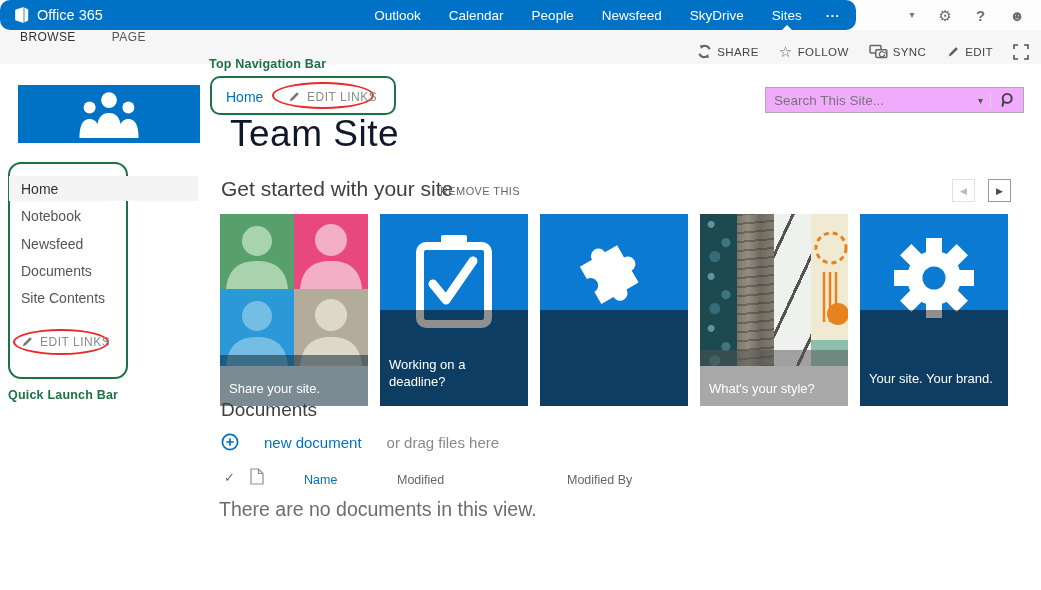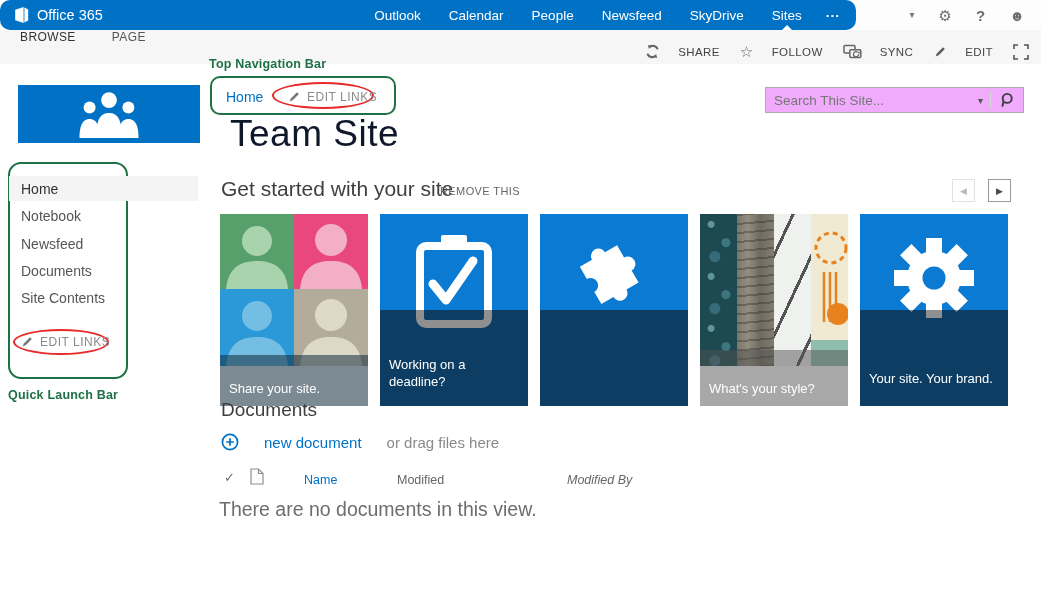--- a/index.html
+++ b/index.html
@@ -19,21 +19,21 @@
   .suite-right { flex:1; background:#fdfdfd; display:flex; align-items:center; justify-content:flex-end; gap:24px; padding-right:16px; color:#6e6e6e; }
   .suite-right .sicon { font-size:15px; color:#6e6e6e; cursor:pointer; line-height:1; }
   .suite-right .caret { font-size:10px; color:#777; }
 
   
   .ribbon { position:absolute; top:30px; left:0; width:1041px; height:34px; background:#f6f6f6; }
   .ribbon-tabs { position:absolute; left:20px; top:0; height:34px; display:flex; gap:36px; align-items:flex-start; }
   .rtab { font-size:12px; letter-spacing:.4px; color:#555; cursor:pointer; }
   .rtab.first { color:#333; }
   .ribbon-actions { position:absolute; right:12px; top:0; height:34px; display:flex; gap:20px; align-items:center; }
-  .raction { display:flex; align-items:center; gap:18px; font-size:11.5px; letter-spacing:.4px; color:#444; cursor:pointer;margin-top:9px; }
+  .raction { display:flex; align-items:center; gap:5px; font-size:11.5px; letter-spacing:.4px; color:#444; cursor:pointer;margin-top:9px; }
   .raction .star { font-size:15px; color:#666; line-height:1; }
 
   
   .ann-label { position:absolute; font-size:12.5px; font-weight:bold; color:#1E7145; letter-spacing:.2px; }
   .ann-box { position:absolute; border:2px solid #1E7145; border-radius:10px; pointer-events:none; }
   .ann-ellipse { position:absolute; border:2px solid #E82A2A; border-radius:50%; pointer-events:none; }
 
   
   .topnav-home { position:absolute; left:226px; top:89px; font-size:14px; color:#0072C6; cursor:pointer; }
   .topnav-editlinks { position:absolute; left:287px; top:90px; display:flex; align-items:center; gap:6px; color:#8a8a8a; font-size:12px; letter-spacing:.5px; cursor:pointer; }
@@ -99,21 +99,21 @@
   
   .docs-heading { position:absolute; left:221px; top:399px; font-size:19px; color:#3f3f3f; }
   .newdoc { position:absolute; left:221px; top:433px; display:flex; align-items:center; gap:25px; font-size:15px; }
   .newdoc .link { color:#0072C6; cursor:pointer; }
   .newdoc .hint { color:#8a8a8a; }
   .doc-check { position:absolute; left:224px; top:470px; font-size:13px; color:#6d6d6d; cursor:pointer; }
   .doc-ficon { position:absolute; left:250px; top:468px; cursor:pointer; }
   .doc-col { position:absolute; top:473px; font-size:12.5px; color:#666; cursor:pointer; }
   .doc-col.name { left:304px; color:#0072C6; }
   .doc-col.modified { left:397px; }
-  .doc-col.modifiedby { left:567px;font-style:italic; }
+  .doc-col.modifiedby { left:567px; }
   .docs-empty { position:absolute; left:219px; top:498px; font-size:19.5px; color:#6d6d6d; }
 </style>
 </head>
 <body>
 
 <div id="screen">
 
   <div class="suite-bar">
     <div class="suite-left">
       <div class="brand">

